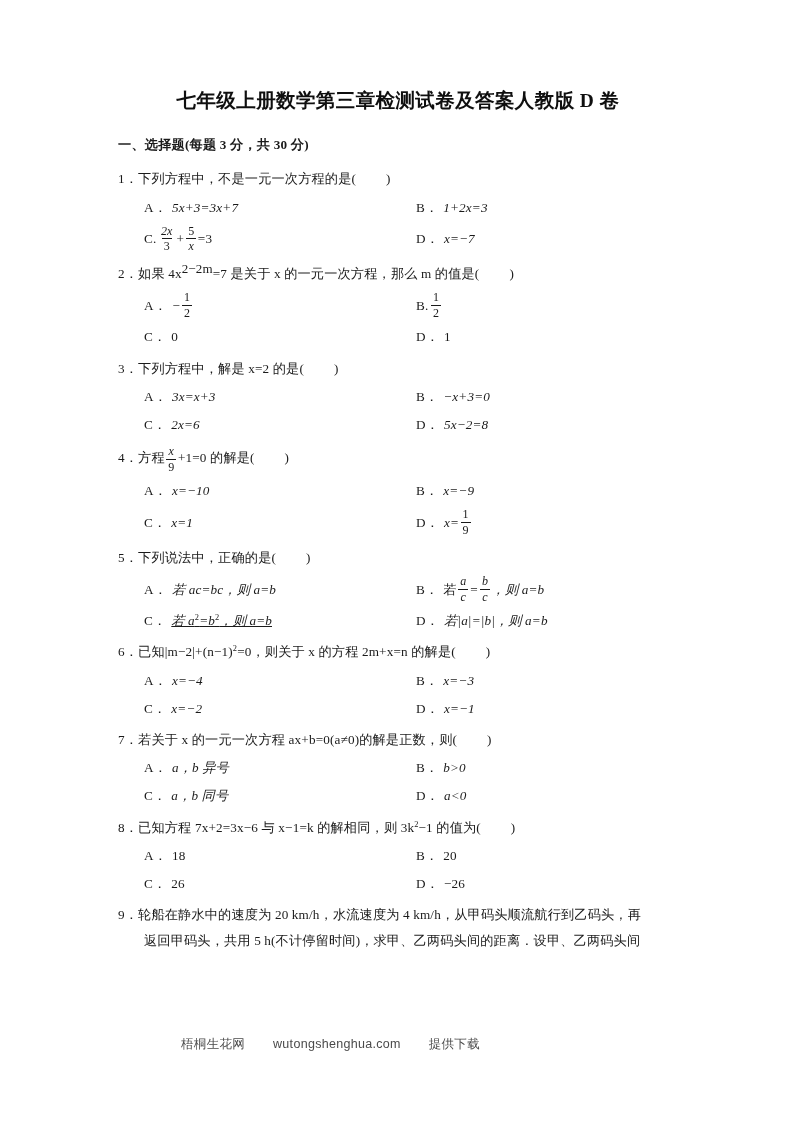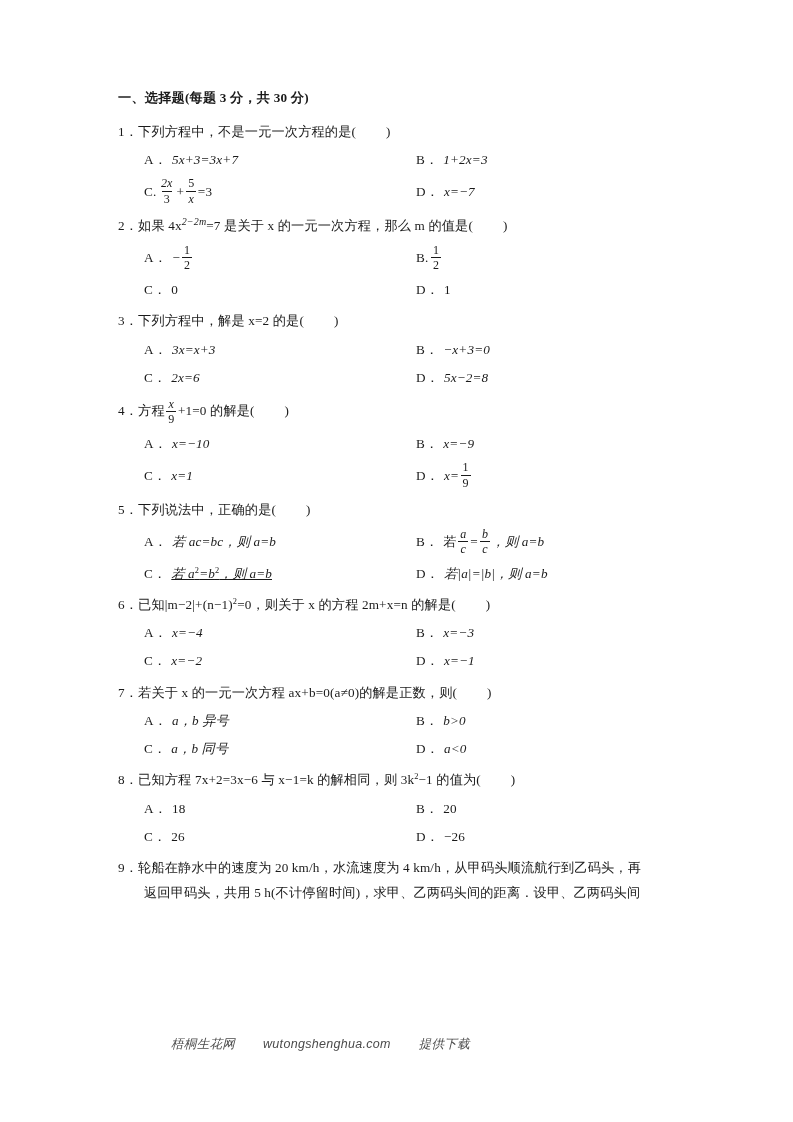--- a/index.html
+++ b/index.html
@@ -114,59 +114,58 @@
     line-height: 1.05;
   }
   .frac .den {
     font-size: 12px;
     padding: 1px 2px 0 2px;
     line-height: 1.05;
     border-top: 1px solid #1a1a1a;
   }
 
   sup.exp {
-    font-size: 10px;
+    font-size: 13px;
     vertical-align: super;
     line-height: 0;
-    font-style: italic;
   }
   sup.expn {
     font-size: 8.4px;
     vertical-align: super;
     line-height: 0;
     font-style: normal;
   }
   .brk { white-space: nowrap; text-decoration: underline; }
   .blank { display: inline-block; width: 30px; }
 
   
   .footer {
     position: absolute;
-    left: 0;
+    left: 10px;
     top: 1036px;
     width: 641px;
     text-align: center;
     font-size: 12.5px;
     color: #4a4a4a;
     letter-spacing: 0.3px;
-    font-style: italic;
   }
   .footer span { display: inline-block; }
   .footer .site {
     font-family: "Liberation Sans", sans-serif;
     margin: 0 28px;
     font-size: 12.5px;
   }
 </style>
 </head>
 <body>
 
 <div class="page">
   <div class="content">
 
+    <h1 class="doc-title">七年级上册数学第三章检测试卷及答案人教版 D 卷</h1>
 
     <div class="section-head">一、选择题(每题 3 分，共 30 分)</div>
 
     <div class="question">
       <div class="q-stem">
         <span>1．</span><span>下列方程中，不是一元一次方程的是(</span><span class="blank"></span><span>)</span>
       </div>
       <div class="opt-row">
         <div class="opt left">
           <span class="olab">A．</span>

